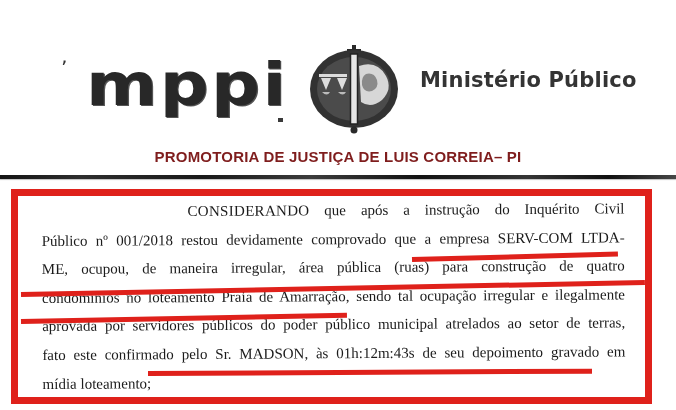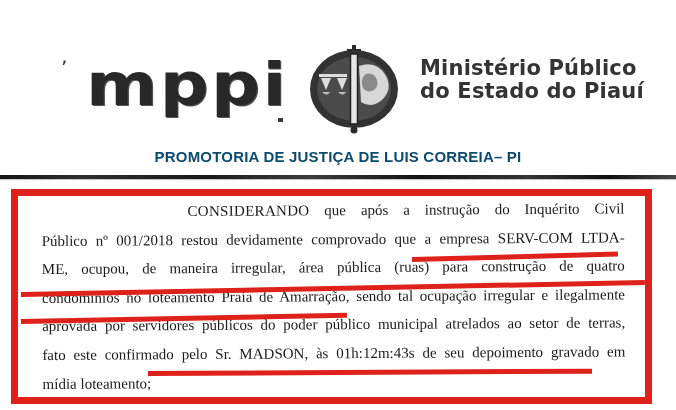--- a/index.html
+++ b/index.html
@@ -25,35 +25,35 @@
     text-shadow: 1px 1px 0 #555;
   }
   .stray-mark {
     left: 61px; top: 56px;
     font-size: 20px; color: #333;
     font-family: "DejaVu Sans", sans-serif;
   }
   .speck { left: 278px; top: 118px; width: 5px; height: 4px; background: #3a3a3a; }
   .emblem { left: 306px; top: 42px; }
   .org-name {
-    left: 420px; top: 57px;
+    left: 420px; top: 69px;
     font-family: "DejaVu Sans", sans-serif;
     font-weight: 700;
     font-size: 21px; line-height: 23px;
     color: #343434;
     letter-spacing: 0.2px;
   }
   .section-title {
     left: 0; right: 0; top: 148px;
     text-align: center;
     font-family: "Liberation Sans", sans-serif;
     font-weight: 800;
     font-size: 15px;
     letter-spacing: 0.2px;
-    color: #0c4a6e;
+    color: #7f1d1d;
   }
   .rule {
     left: 0; top: 175px; width: 676px; height: 4px;
     background: linear-gradient(90deg,#141414 0%,#2e2e2e 12%,#191919 30%,#3c3c3c 46%,#121212 62%,#353535 78%,#101010 90%,#474747 100%);
     box-shadow: 0 1px 1px rgba(0,0,0,.25);
   }
 
   
   .red-box {
     left: 11px; top: 189px;
@@ -105,21 +105,20 @@
   <path d="M15 36 l10 0 l-5 12 z" fill="#dddddd"></path>
   <path d="M31 36 l10 0 l-5 12 z" fill="#dddddd"></path>
   <path d="M16 50 q5 5 8 0 z" fill="#bbbbbb"></path>
   <path d="M32 50 q5 5 8 0 z" fill="#bbbbbb"></path>
   <rect x="44.5" y="12" width="7" height="70" fill="#e6e6e6" stroke="#222222" stroke-width="1.5"></rect>
   <circle cx="48" cy="88" r="3.5" fill="#2a2a2a"></circle>
 </svg>
 
 <div class="abs org-name">
   <div>Ministério Público</div>
-  <div>do Estado do Piauí</div>
 </div>
 
 <div class="abs speck"></div>
 
 <div class="abs section-title">PROMOTORIA DE JUSTIÇA DE LUIS CORREIA– PI</div>
 
 <div class="abs rule"></div>
 
 <div class="abs red-box"></div>
 

